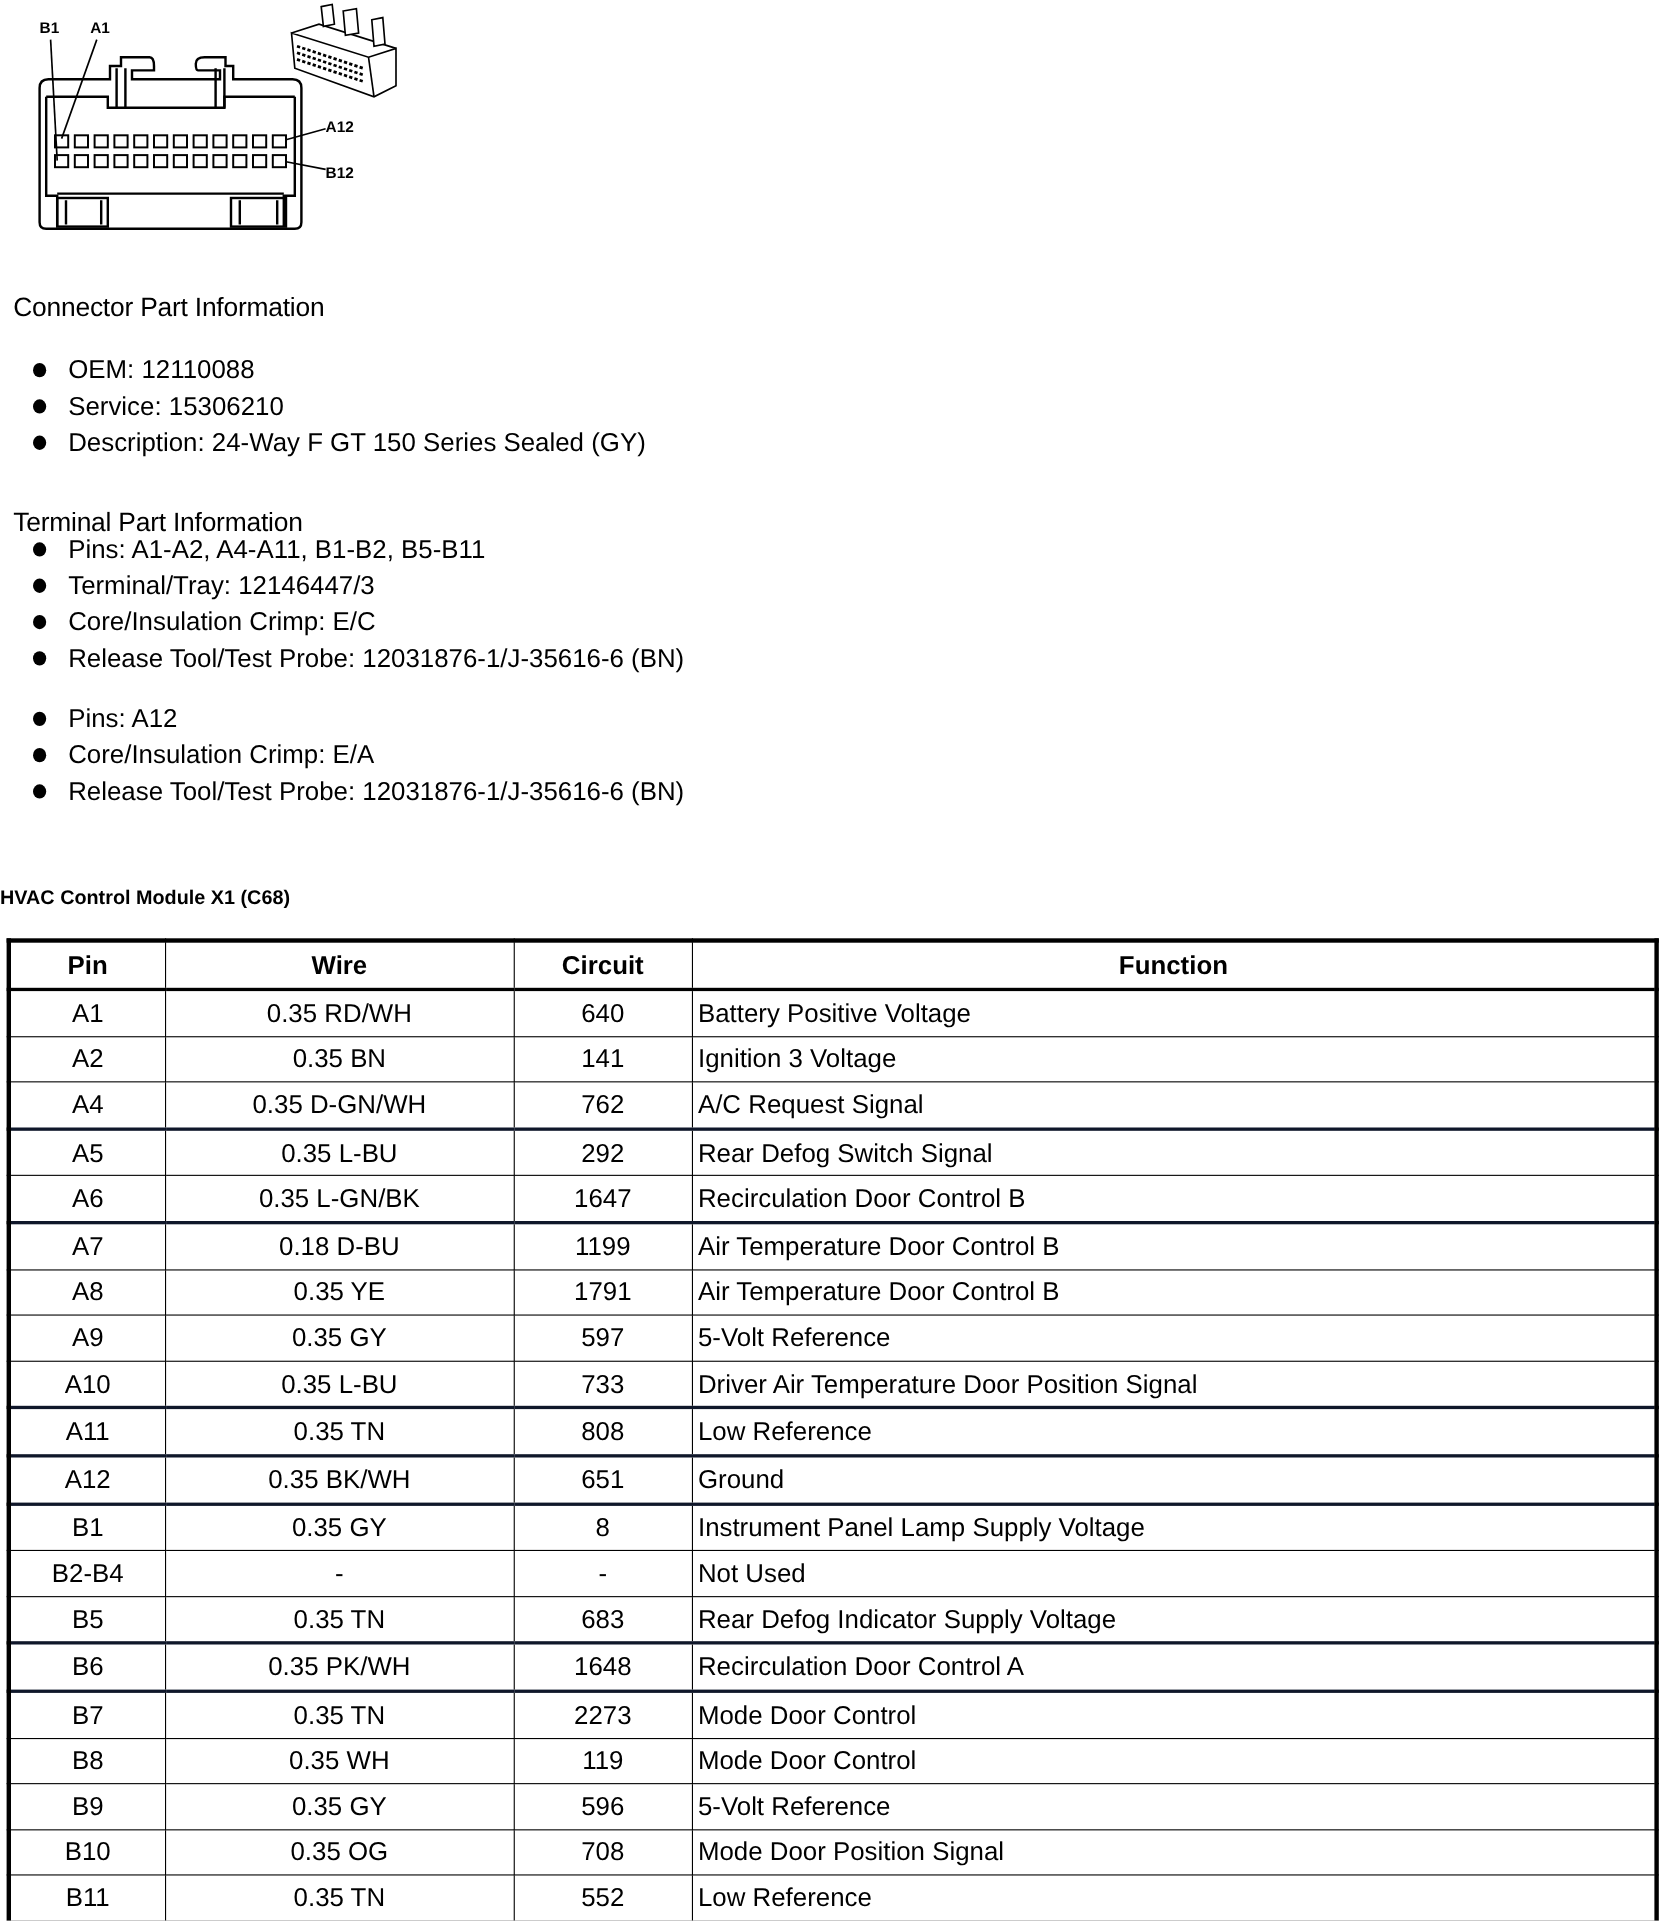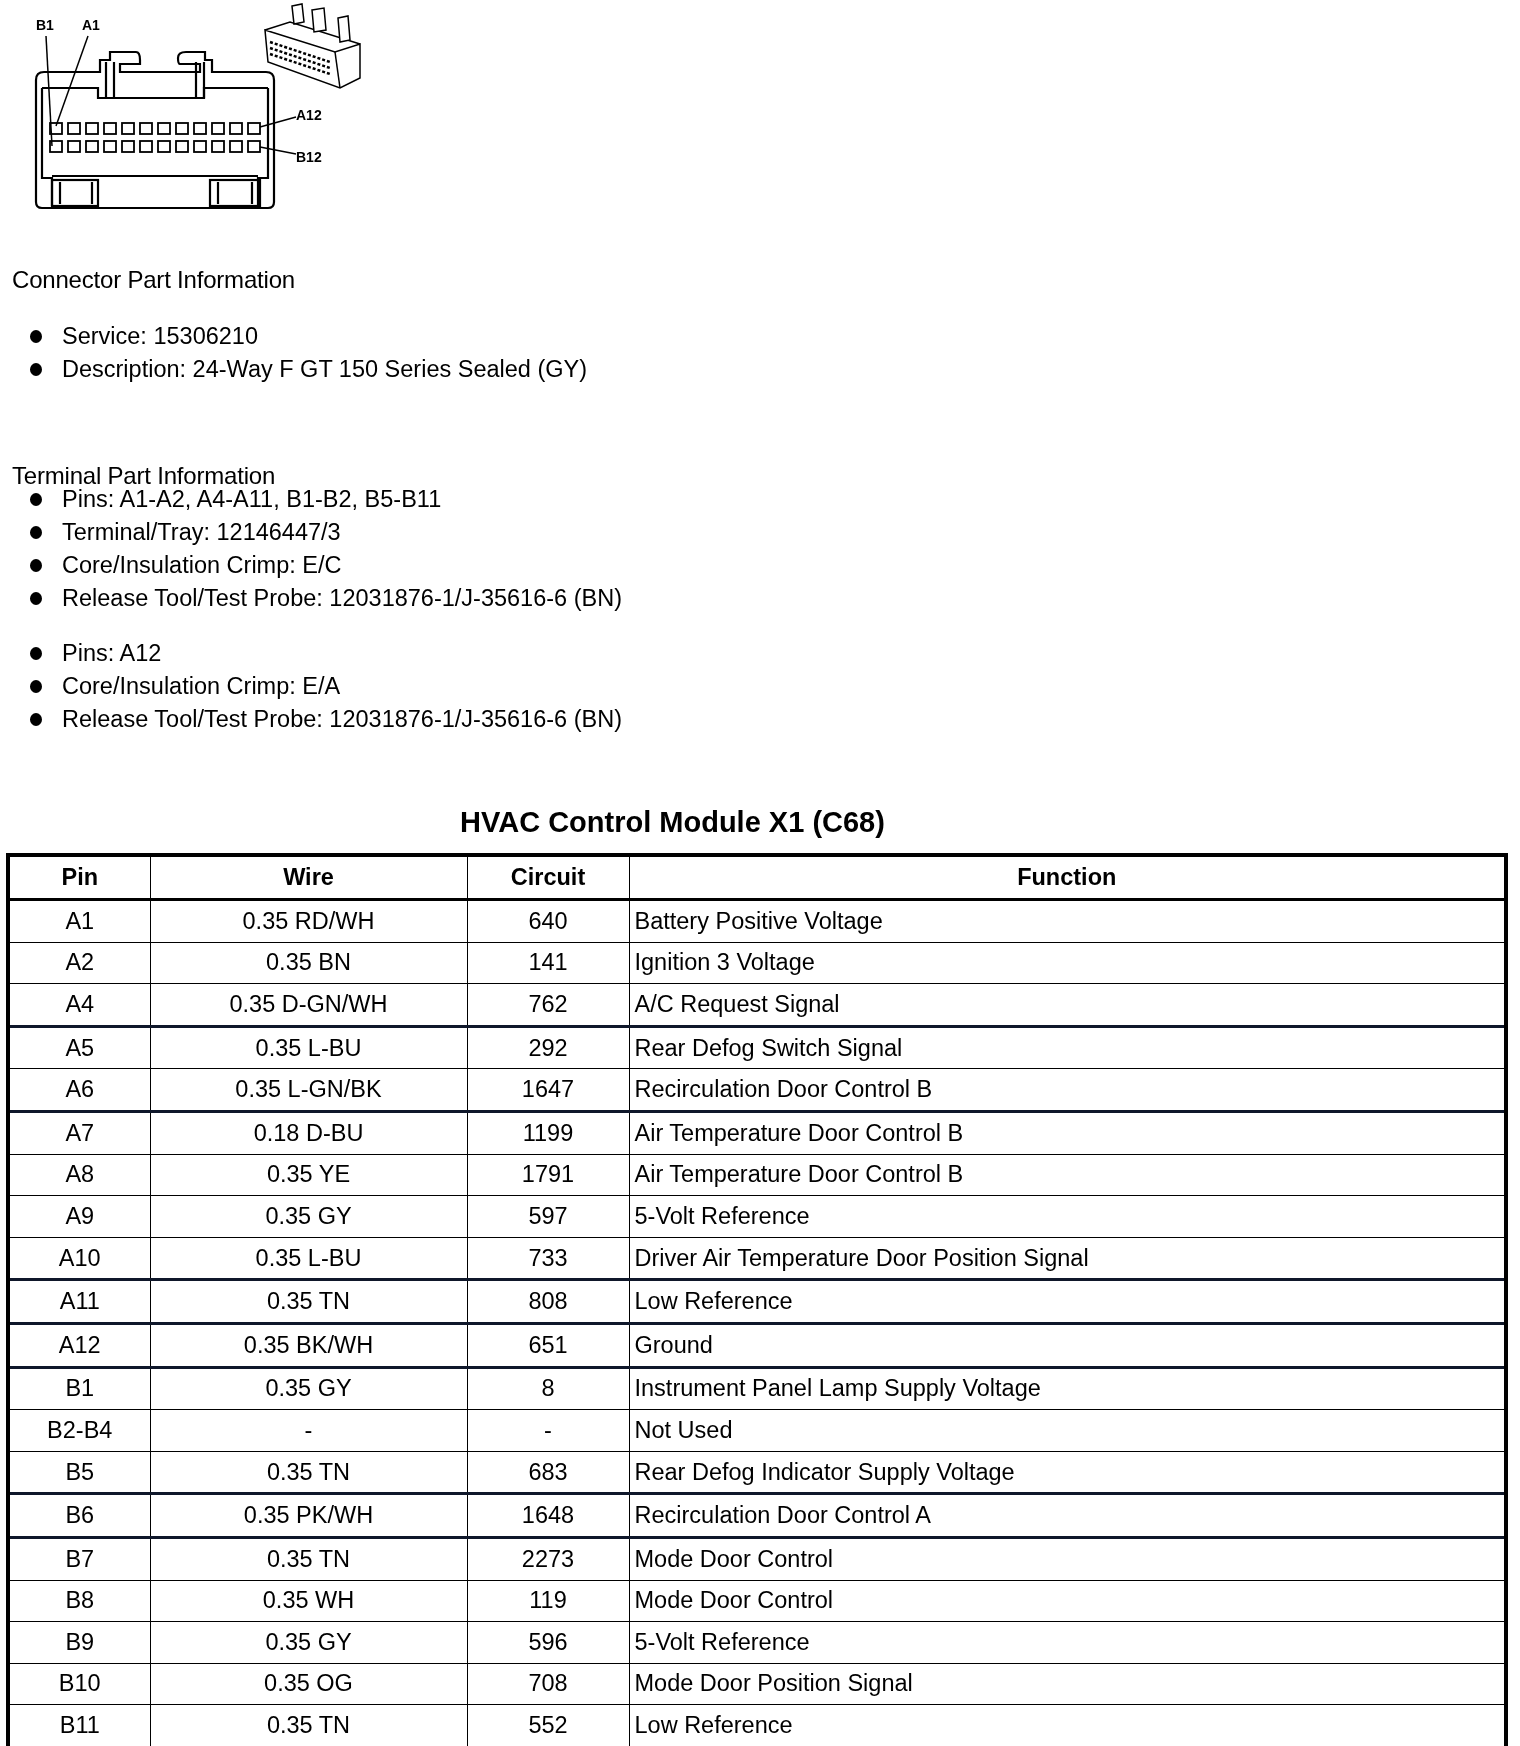--- a/index.html
+++ b/index.html
@@ -16,22 +16,22 @@
   .bullets { position: absolute; left: 28px; margin: 0; padding: 0; list-style: none; }
   .bullets li {
     position: relative; padding-left: 34px; height: 33px; line-height: 33px;
     font-size: 23.5px; white-space: nowrap;
   }
   .bullets li .dot {
     position: absolute; left: 2px; top: 10px; width: 12px; height: 13px;
     border-radius: 50%; background: #000;
   }
   #table-title {
-    position: absolute; left: 0; width: 1345px; top: 806px; text-align: center;
-    font-weight: bold; font-size: 29px;
+    position: absolute; left: 0; width: 1345px; top: 806px; 
+    font-weight: bold; font-size: 18px;
   }
   #pin-table {
     position: absolute; left: 6px; top: 853px; width: 1502px;
     border-collapse: collapse; border: 4px solid #000; table-layout: fixed;
   }
   #pin-table th, #pin-table td {
     border: 1.5px solid #000; font-size: 23.5px; padding: 0; white-space: nowrap;
   }
   #pin-table th { height: 41px; font-weight: bold; text-align: center; border-bottom: 3px solid #000; }
   #pin-table td { height: 40.6px; text-align: center; }
@@ -107,20 +107,21 @@
     <path d="M335,52 L340,88"></path>
     <path d="M292,6 L302,4 L304,22 L294,24 Z"></path>
     <path d="M312,10 L324,8 L326,30 L314,32 Z"></path>
     <path d="M338,18 L348,16 L350,40 L340,42 Z"></path>
     <path d="M270,42 L330,62 M270,48 L330,68 M270,54 L330,74" stroke-width="2.5" stroke-dasharray="3,2"></path>
   </g>
 </svg>
 
 <div class="heading" style="top:266px;">Connector Part Information</div>
 <ul class="bullets" style="top:320px;">
+  <li><span class="dot"></span><span>OEM: 12110088</span></li>
   <li><span class="dot"></span><span>Service: 15306210</span></li>
   <li><span class="dot"></span><span>Description: 24-Way F GT 150 Series Sealed (GY)</span></li>
 </ul>
 
 <div class="heading" style="top:430px;margin-top:32px;">Terminal Part Information</div>
 <ul class="bullets" style="top:483px;">
   <li><span class="dot"></span><span>Pins: A1-A2, A4-A11, B1-B2, B5-B11</span></li>
   <li><span class="dot"></span><span>Terminal/Tray: 12146447/3</span></li>
   <li><span class="dot"></span><span>Core/Insulation Crimp: E/C</span></li>
   <li><span class="dot"></span><span>Release Tool/Test Probe: 12031876-1/J-35616-6 (BN)</span></li>

